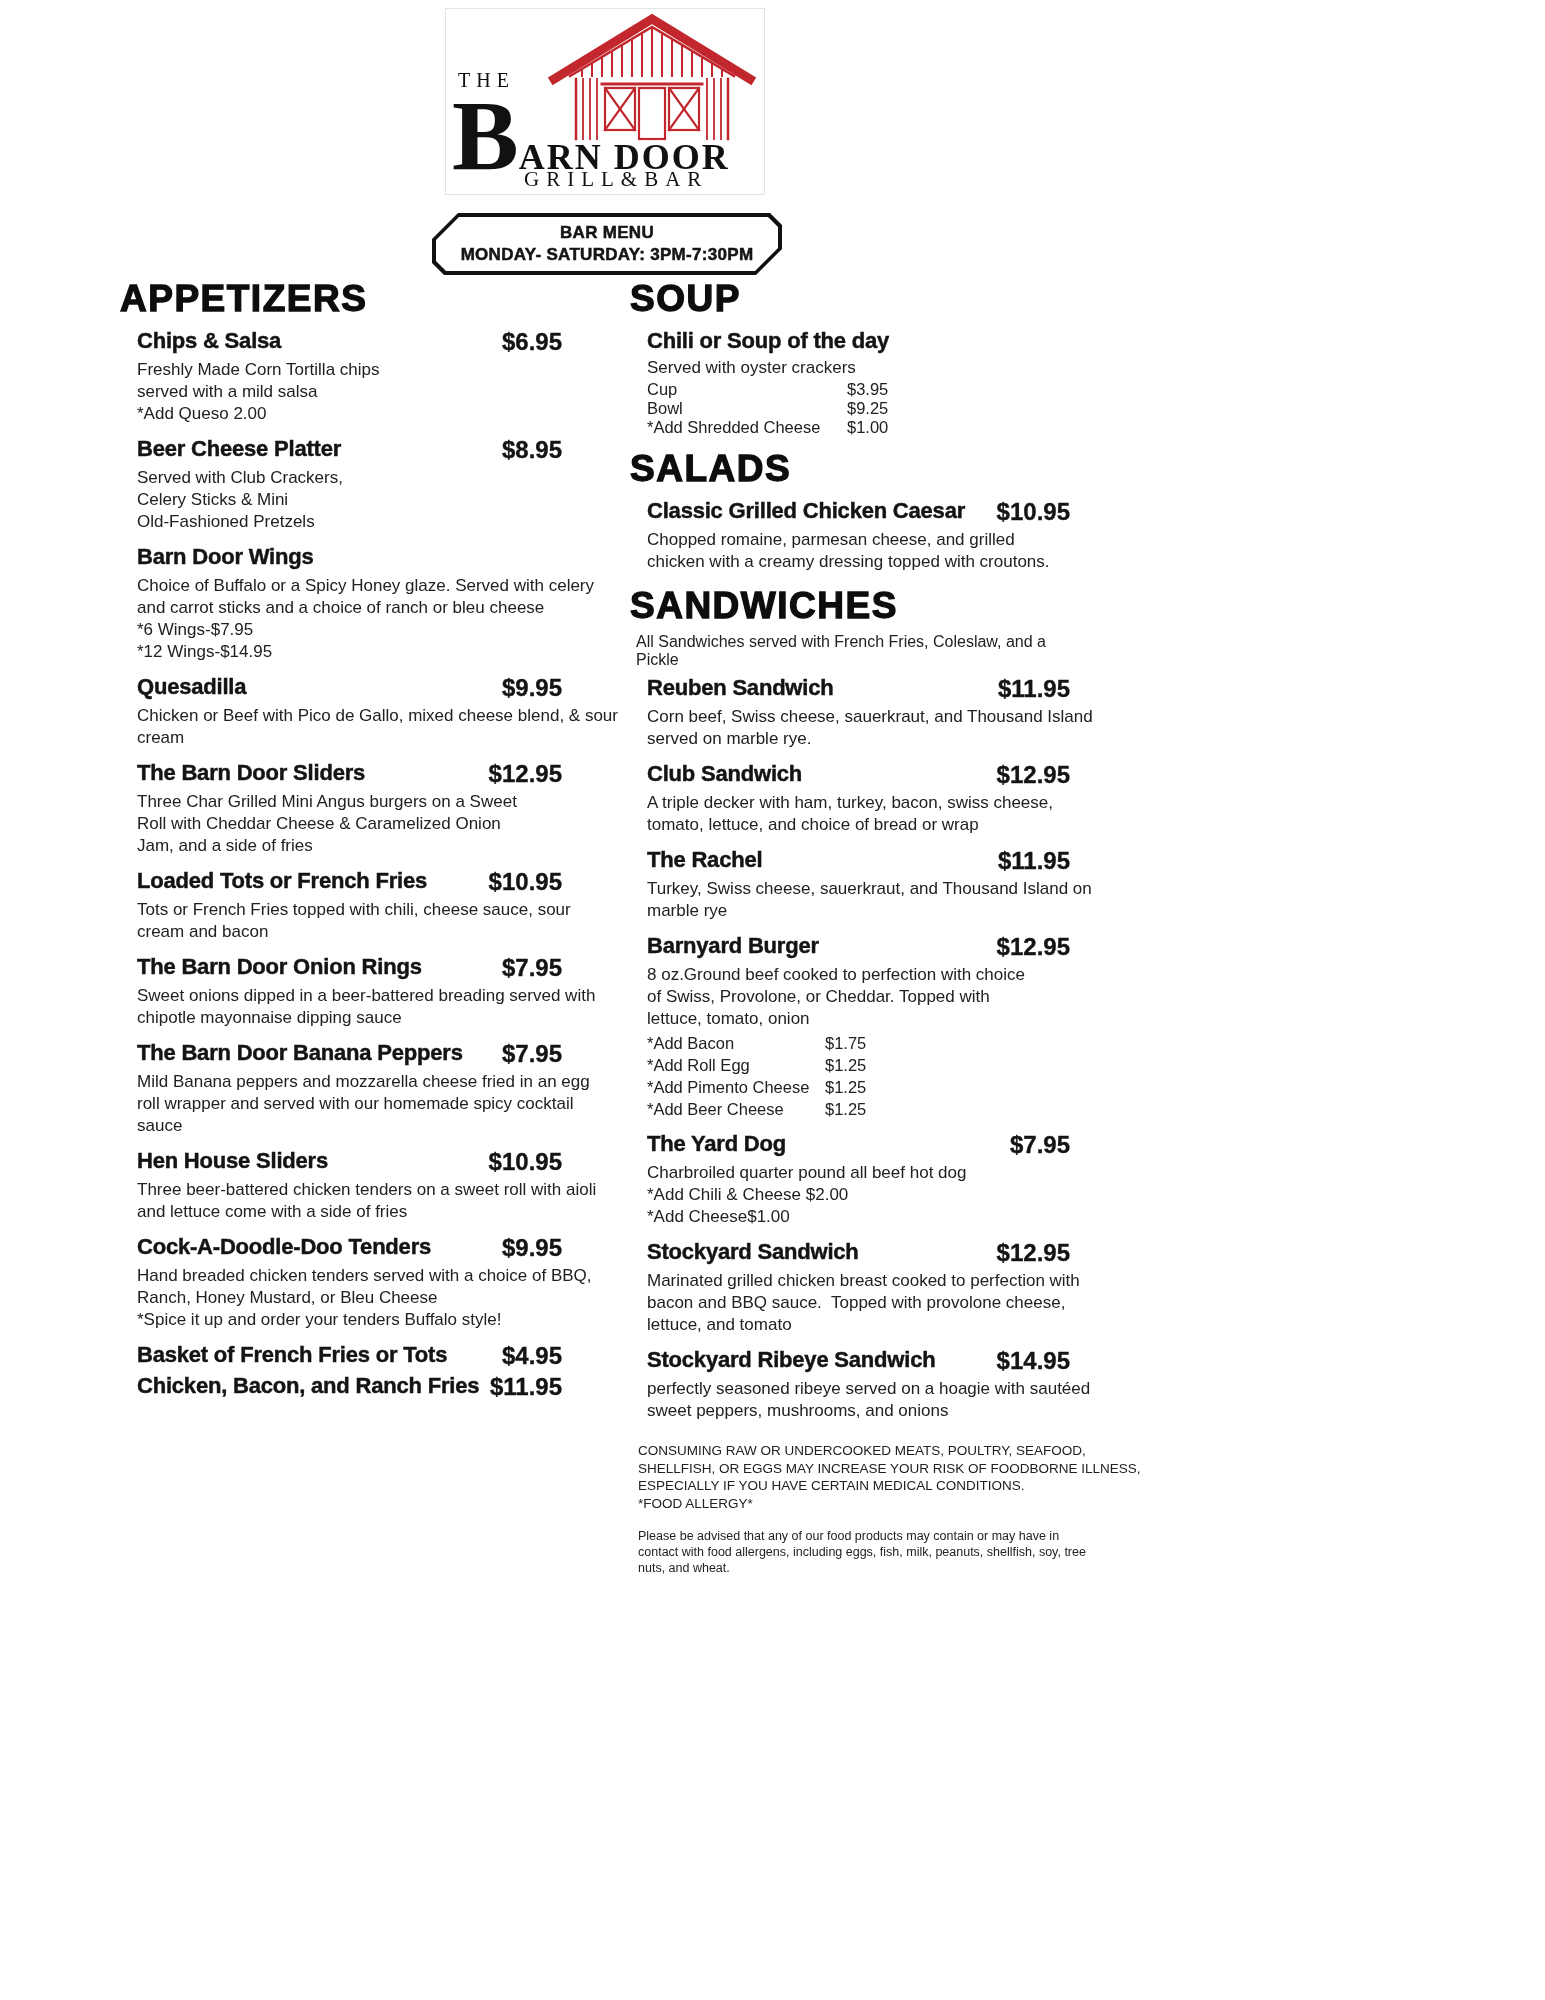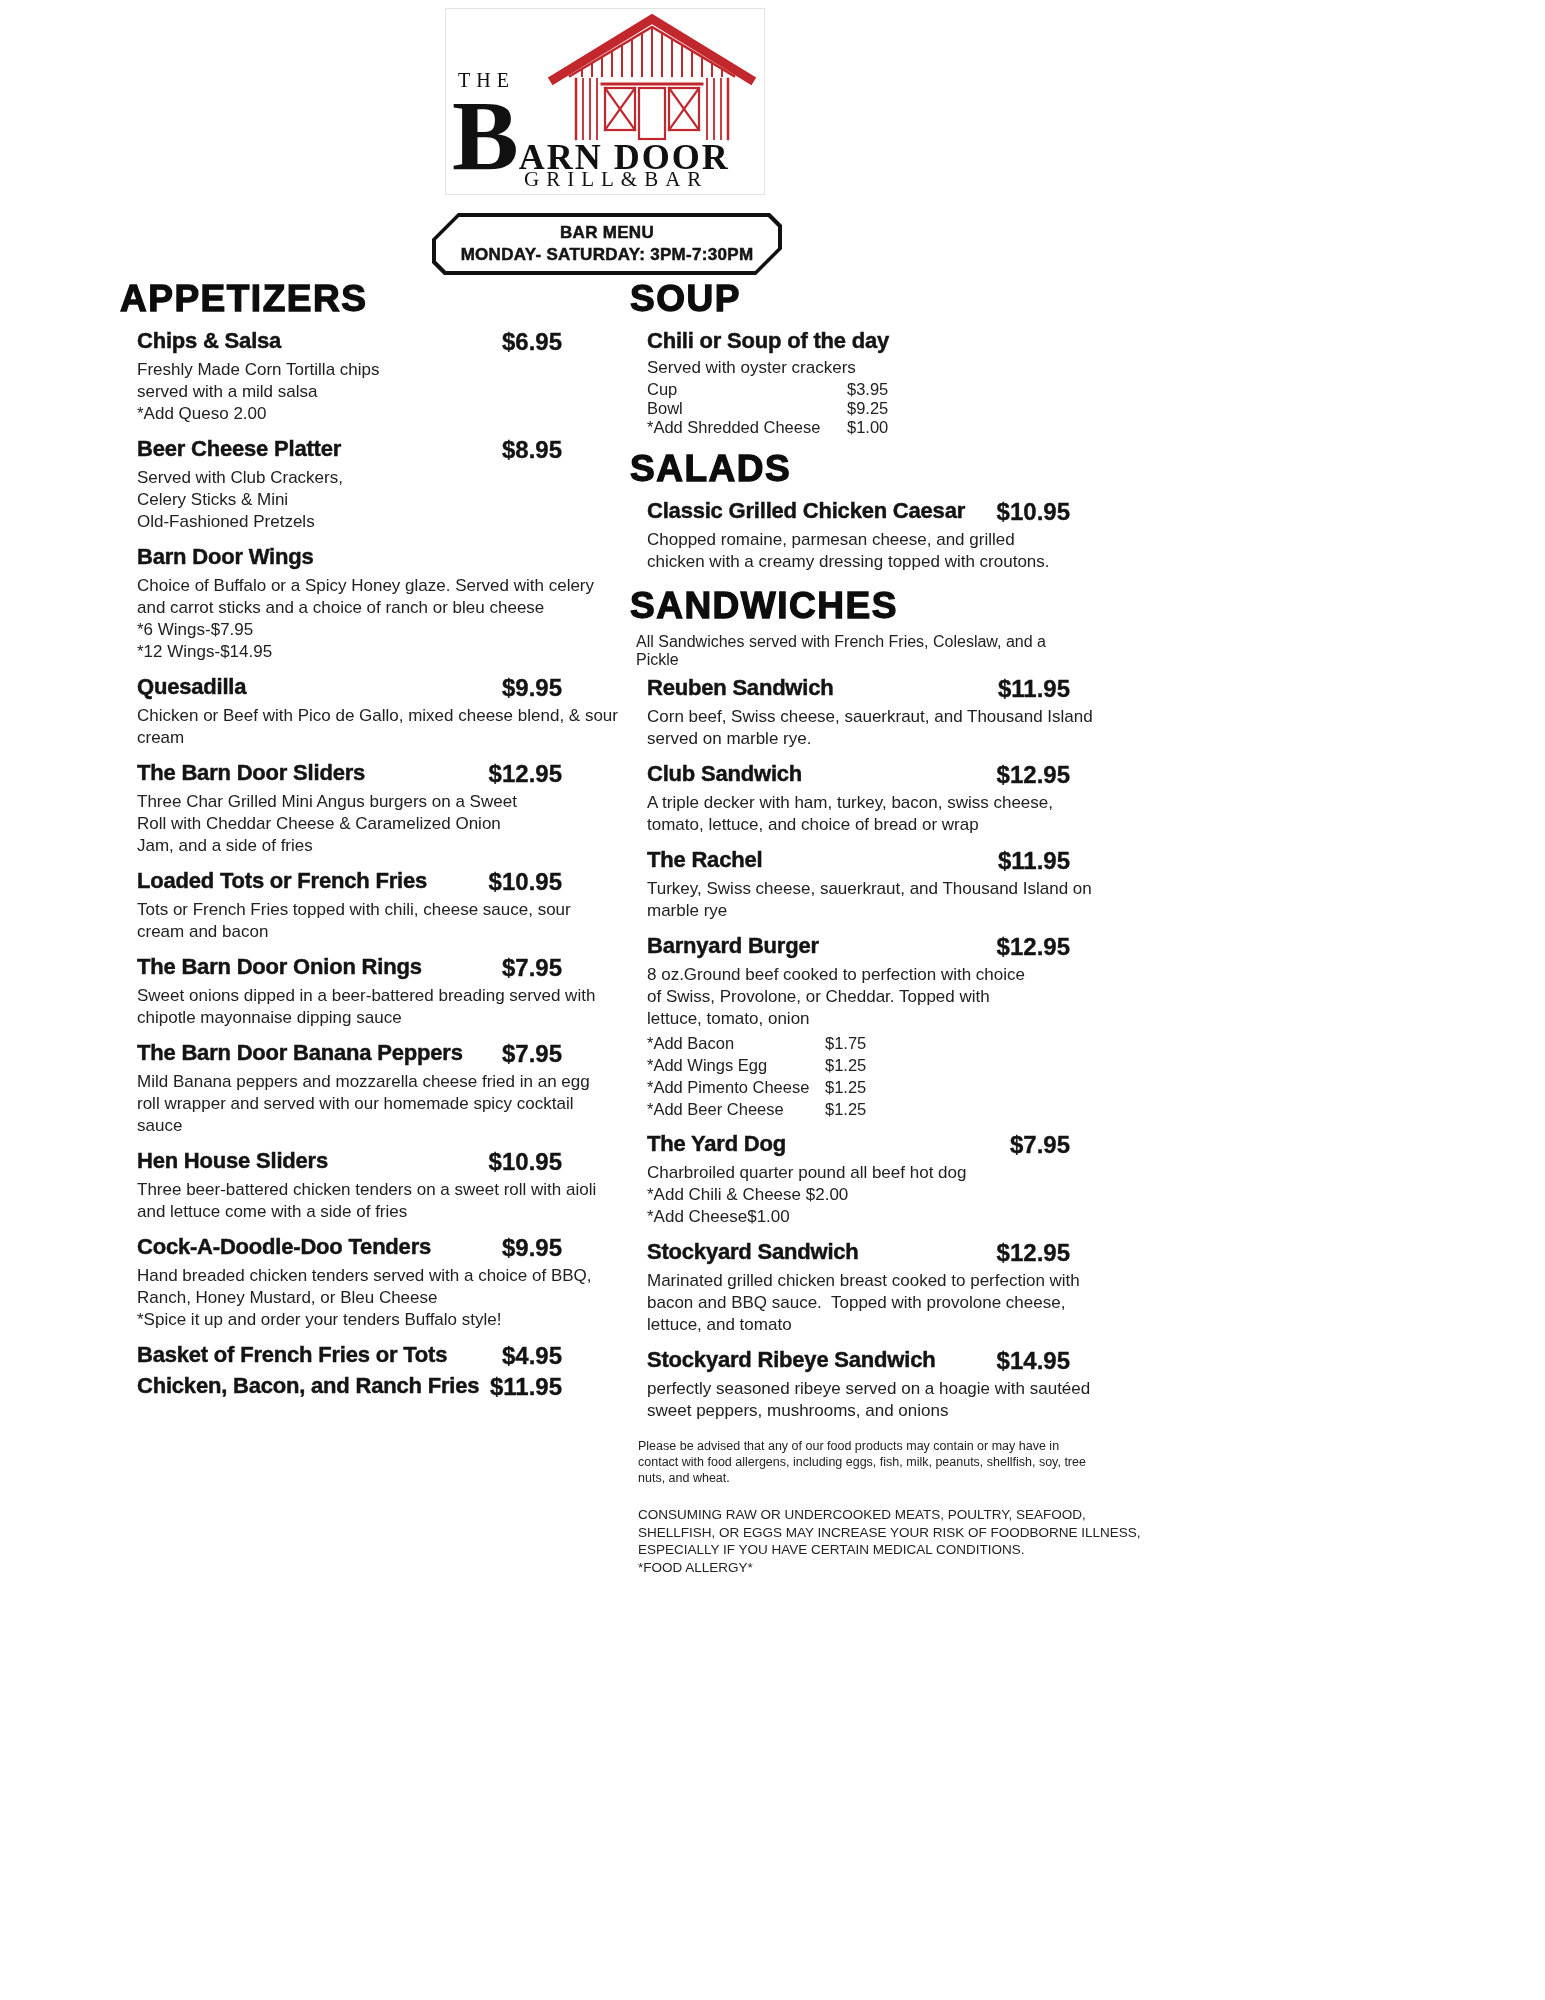--- a/index.html
+++ b/index.html
@@ -275,21 +275,21 @@
     </div>
 
     <div class="item item--gap">
       <div class="item-head"><span class="item-name">Barnyard Burger</span><span class="item-price">$12.95</span></div>
       <p class="item-desc">8 oz.Ground beef cooked to perfection with choice
 of Swiss, Provolone, or Cheddar. Topped with
 lettuce, tomato, onion</p>
       <div class="opt-grid addons">
         <span class="opt-label">*Add Bacon</span>
           <span class="opt-price">$1.75</span>
-        <span class="opt-label">*Add Wings Egg</span>
+        <span class="opt-label">*Add Roll Egg</span>
           <span class="opt-price">$1.25</span>
         <span class="opt-label">*Add Pimento Cheese</span>
           <span class="opt-price">$1.25</span>
         <span class="opt-label">*Add Beer Cheese</span>
           <span class="opt-price">$1.25</span>
       </div>
     </div>
 
     <div class="item">
       <div class="item-head"><span class="item-name">The Yard Dog</span><span class="item-price">$7.95</span></div>
@@ -304,22 +304,22 @@
 bacon and BBQ sauce.  Topped with provolone cheese,
 lettuce, and tomato</p>
     </div>
 
     <div class="item">
       <div class="item-head"><span class="item-name">Stockyard Ribeye Sandwich</span><span class="item-price">$14.95</span></div>
       <p class="item-desc">perfectly seasoned ribeye served on a hoagie with sautéed
 sweet peppers, mushrooms, and onions</p>
     </div>
 
-    <p class="disclaimer disclaimer--small">Please be advised that any of our food products may contain or may have in
-contact with food allergens, including eggs, fish, milk, peanuts, shellfish, soy, tree
-nuts, and wheat.</p>
     <p class="disclaimer">CONSUMING RAW OR UNDERCOOKED MEATS, POULTRY, SEAFOOD,
 SHELLFISH, OR EGGS MAY INCREASE YOUR RISK OF FOODBORNE ILLNESS,
 ESPECIALLY IF YOU HAVE CERTAIN MEDICAL CONDITIONS.
 *FOOD ALLERGY*</p>
+    <p class="disclaimer disclaimer--small">Please be advised that any of our food products may contain or may have in
+contact with food allergens, including eggs, fish, milk, peanuts, shellfish, soy, tree
+nuts, and wheat.</p>
   </div>
 
 </div>
 
 </body></html>

